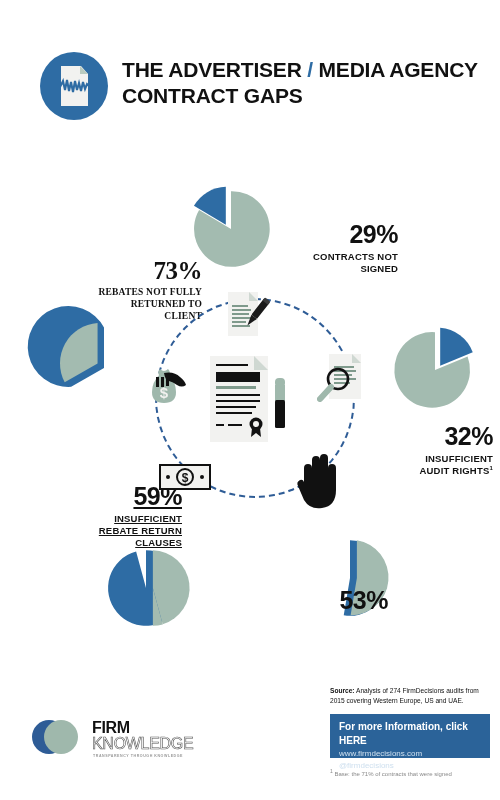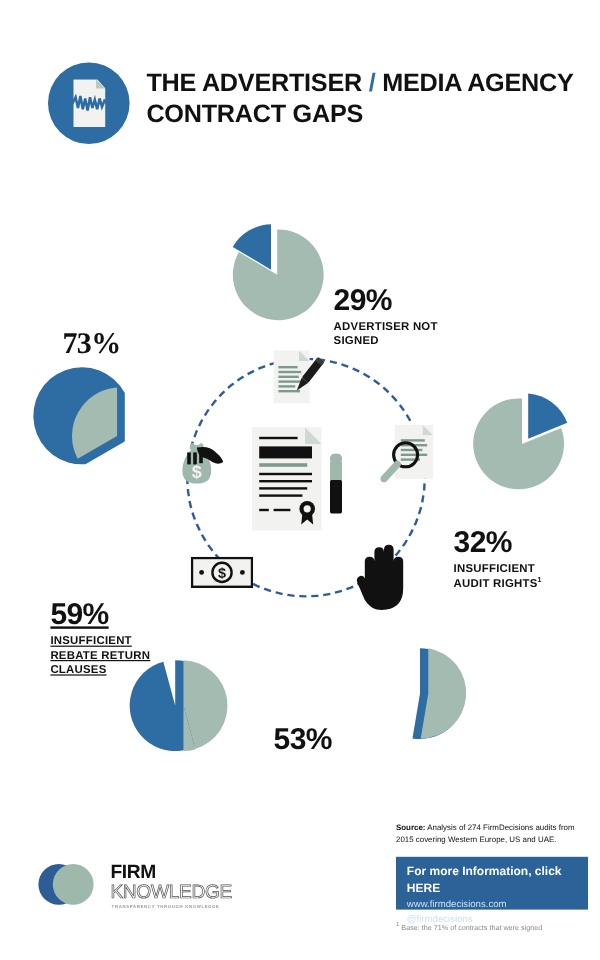--- a/index.html
+++ b/index.html
@@ -32,21 +32,21 @@
     position:absolute;left:82px;top:7px;width:400px;
     font-size:21px;font-weight:bold;line-height:1.22;letter-spacing:-0.2px;
     color:#111;
   }
   .head-title .slash{color:#2E6CA4;font-weight:bold;}
 
   
   .pie-wrap{position:absolute;}
   .pie-svg{display:block;overflow:visible;}
 
-  .stat{position:absolute;text-align:left;margin-top:16px;}
+  .stat{position:absolute;text-align:right;}
   .stat .num{font-size:25px;font-weight:bold;letter-spacing:-0.5px;line-height:1;color:#111;}
   .stat .cap{font-size:9.5px;font-weight:bold;line-height:1.25;letter-spacing:.2px;margin-top:4px;color:#111;}
   .stat .cap sup{font-size:6px;vertical-align:super;}
 
   
   .center-cluster{position:absolute;left:150px;top:292px;width:215px;height:232px;}
   .dash-circle{position:absolute;left:5px;top:6px;width:196px;height:196px;
     border:2px dashed #2E5C96;border-radius:50%;}
 
   .ic{position:absolute;}
@@ -108,37 +108,42 @@
       <path d="M50 6 A44 44 0 1 1 12.9 28 L50 50 Z" fill="#A3BBB0"></path>
 
       <g transform="translate(-6,-5)">
         <path d="M50 6 L50 50 L12.9 28 A44 44 0 0 1 50 6 Z" fill="#2E6CA4"></path>
       </g>
     </svg>
   </div>
   <div class="stat" style="left:278px;top:222px;width:120px;">
     <div class="num">29%</div>
     <div class="cap">
-      <span>ADVERTISER NOT</span><br>
+      <span>CONTRACTS NOT</span><br>
       <span>SIGNED</span>
     </div>
   </div>
 
   <div class="pie-wrap" style="left:58px;top:322px;">
     <svg class="pie-svg" width="92" height="92" viewBox="0 0 100 100">
 
       <path d="M50 6 A44 44 0 1 0 14.3 70.5 L50 50 Z" fill="#2E6CA4"></path>
 
       <g transform="translate(-7,-5)">
         <path d="M50 6 L50 50 L14.3 70.5 A44 44 0 0 1 50 6 Z" fill="#A3BBB0"></path>
       </g>
     </svg>
   </div>
   <div class="stat" style="left:52px;top:258px;width:150px;font-family:Liberation Serif, serif;">
     <div class="num">73%</div>
+    <div class="cap">
+      <span>REBATES NOT FULLY</span><br>
+      <span>RETURNED TO</span><br>
+      <span>CLIENT</span>
+    </div>
   </div>
 
   <div class="pie-wrap" style="left:392px;top:327px;">
     <svg class="pie-svg" width="86" height="86" viewBox="0 0 100 100">
 
       <path d="M87.9 34.4 A44 44 0 1 1 50 6 L50 50 Z" fill="#A3BBB0"></path>
 
       <g transform="translate(6,-5)">
         <path d="M50 6 A44 44 0 0 1 87.9 34.4 L50 50 Z" fill="#2E6CA4"></path>
       </g>

